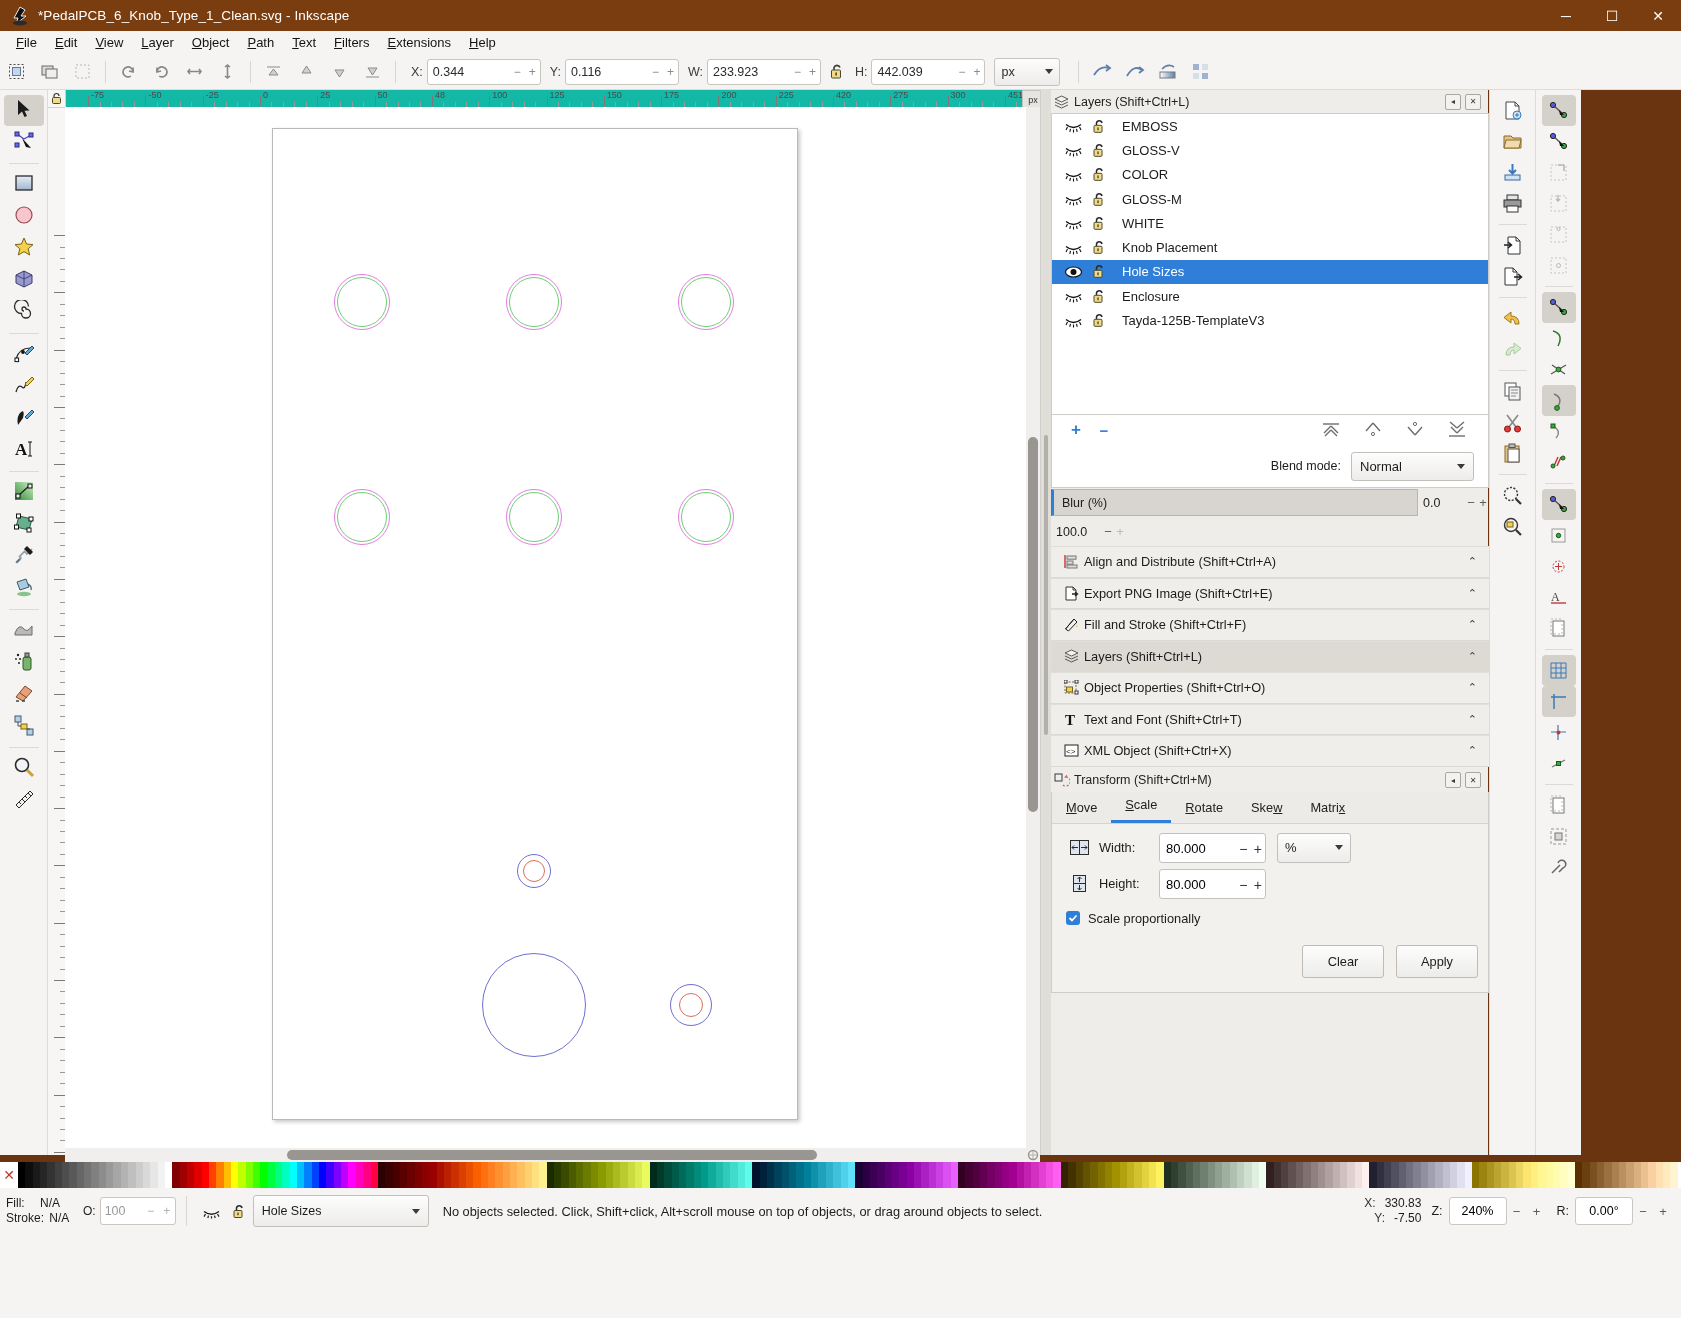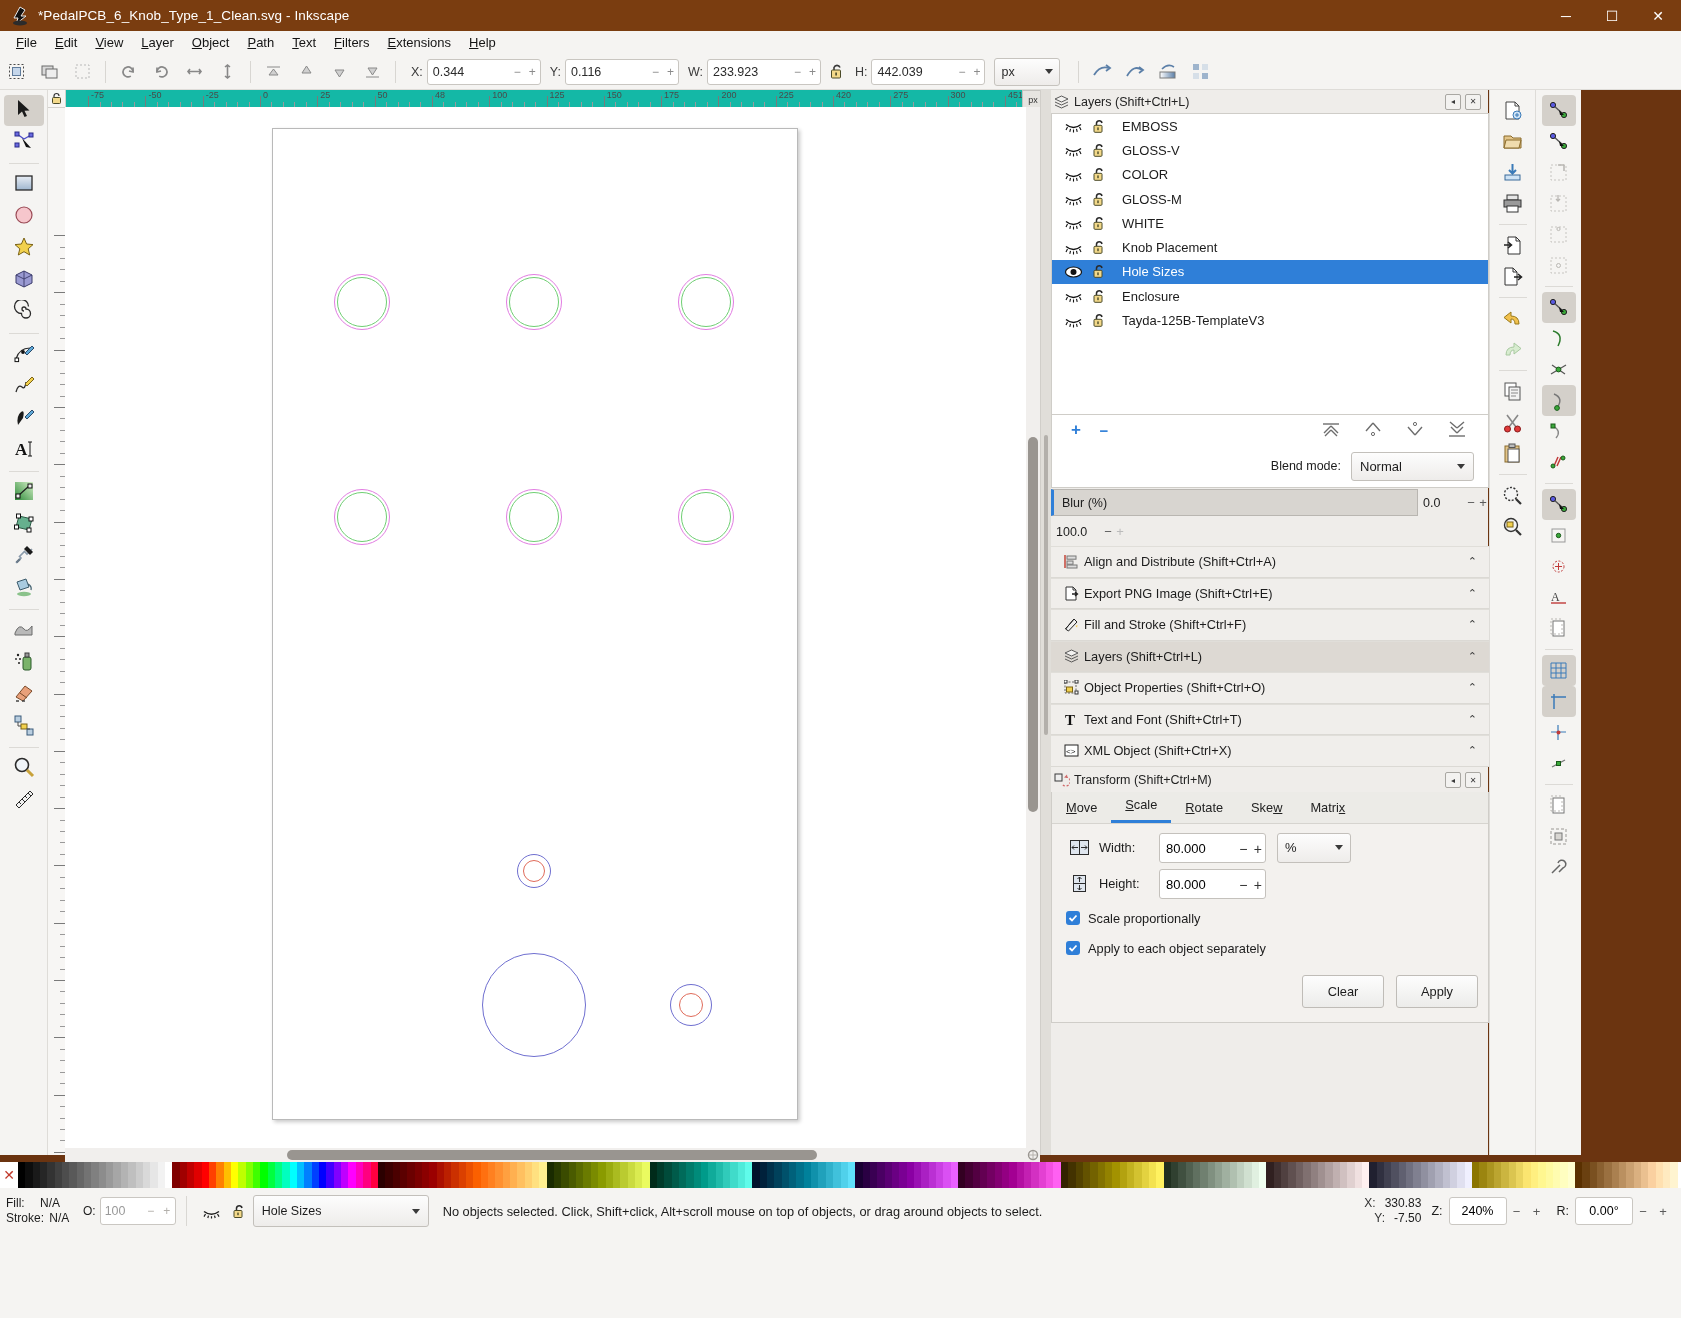--- a/index.html
+++ b/index.html
@@ -1108,28 +1108,20 @@
 
         <div class="cbrow" style="margin-top:4px;">
           <div class="chk">
             <svg width="10" height="10" viewBox="0 0 10 10">
                 <path d="M1.5 5 L4 7.5 L8.5 2.5" fill="none" stroke="#fff" stroke-width="1.8"></path>
               </svg>
           </div>
           <span>Scale proportionally</span>
         </div>
 
-        <div class="cbrow" style="margin-top:5px;">
-          <div class="chk">
-            <svg width="10" height="10" viewBox="0 0 10 10">
-                <path d="M1.5 5 L4 7.5 L8.5 2.5" fill="none" stroke="#fff" stroke-width="1.8"></path>
-              </svg>
-          </div>
-          <span>Apply to each object separately</span>
-        </div>
 
         <div class="btnrow">
           <div class="pbtn">Clear</div>
           <div class="pbtn">Apply</div>
         </div>
       </div>
 
     </div>
   </div>
 

